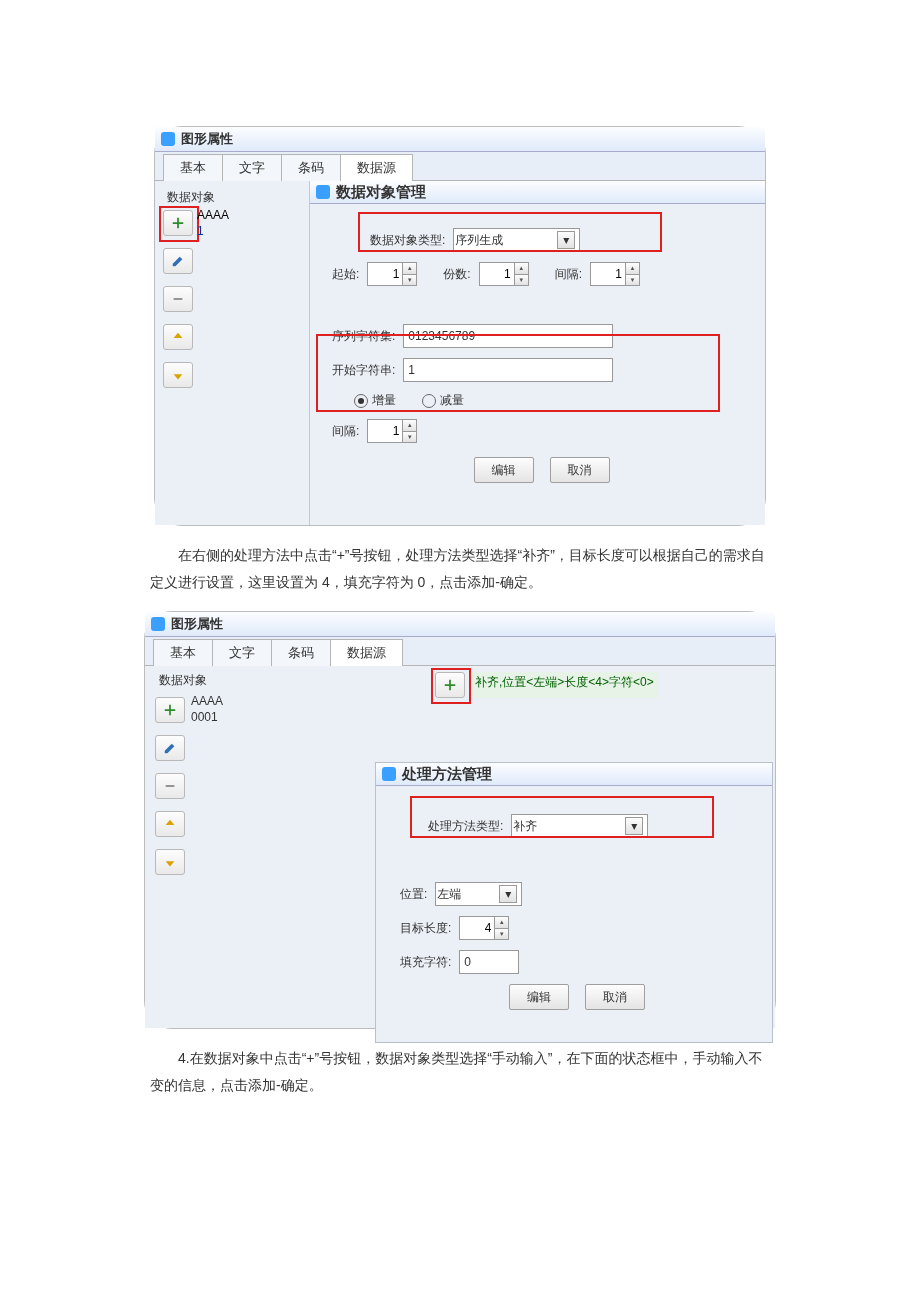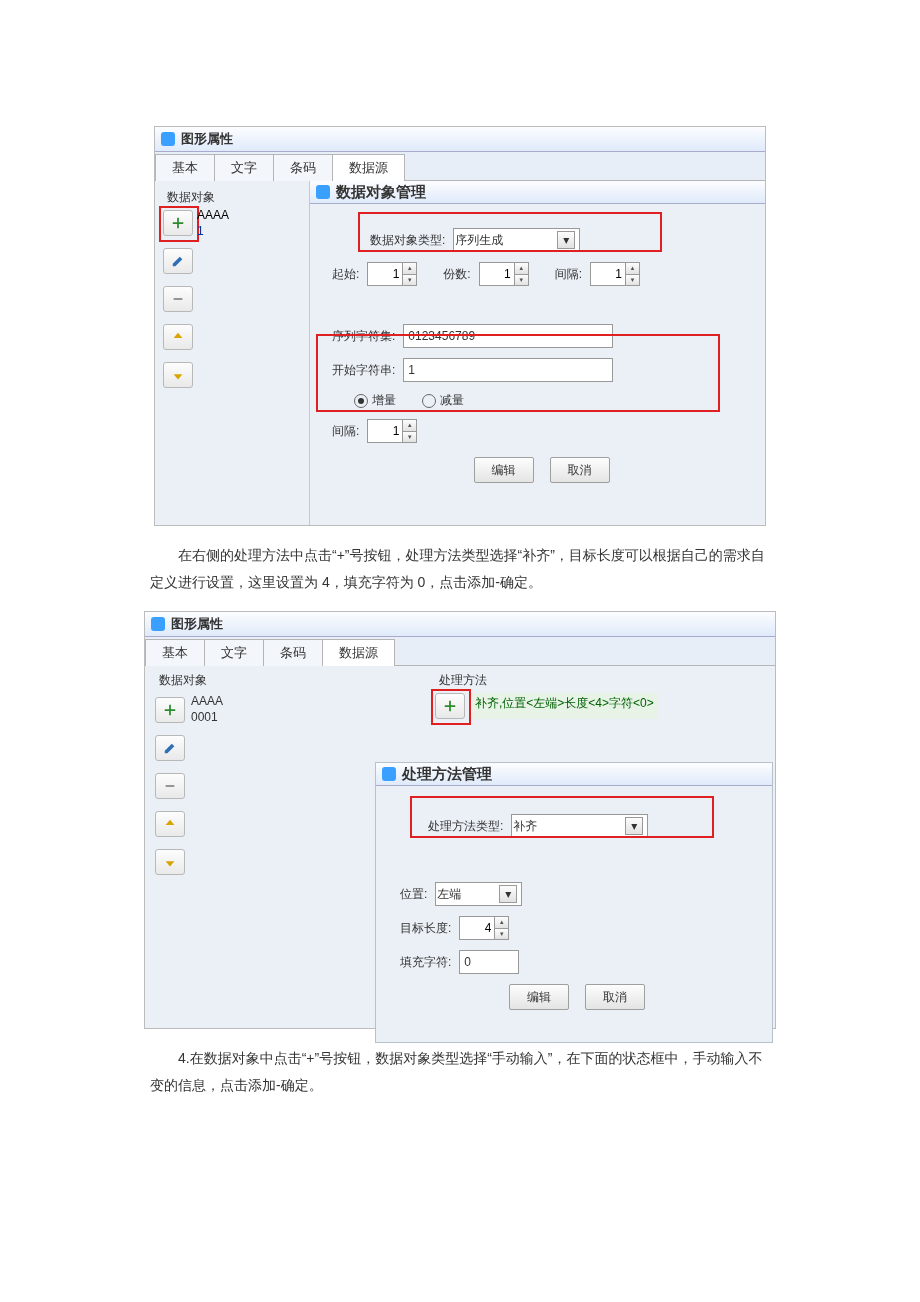--- a/index.html
+++ b/index.html
@@ -1,23 +1,23 @@
 <!DOCTYPE html>
 <html><head>
 <meta charset="utf-8">
 <style>
   body{margin:0;background:#fff;font-family:"Microsoft YaHei","SimSun",sans-serif;font-size:14px;color:#333;}
   .page{width:920px;margin:0 auto;padding:120px 0 40px 0;}
   .para{margin:16px 150px 16px 150px;line-height:1.9;font-size:14px;text-indent:2em;}
-  .fig{margin:6px auto;background:#fff;}
+  .fig{margin:6px auto;background:#fff;border-radius:28px;}
   
   .fig1{width:610px;border:1px solid #bcbcbc;}
   .titlebar{height:24px;background:linear-gradient(#fcfdff,#dfeafa);border-bottom:1px solid #aac;display:flex;align-items:center;gap:6px;padding:0 6px;font-size:13px;font-weight:bold;color:#333;}
   .app-icon{width:14px;height:14px;background:#3aa0ff;border-radius:3px;display:inline-block;}
-  .tabs{display:flex;height:28px;align-items:end;background:#e8eef7;border-bottom:1px solid #b5b5b5;padding-left:0;gap:0;}
+  .tabs{display:flex;height:28px;align-items:end;background:#e8eef7;border-bottom:1px solid #b5b5b5;padding-left:8px;gap:0;}
   .tab{padding:4px 16px 4px 16px;font-size:13px;border:1px solid #b5b5b5;border-bottom:none;background:#f3f6fb;margin-right:-1px;position:relative;top:1px;}
   .tab.active{background:#fff;z-index:2;}
   .body1{display:flex;background:#ebf0f7;height:344px;}
   .leftcol{width:142px;padding:8px 4px 0 8px;}
   .gtitle{font-size:12px;color:#333;margin:0 0 4px 4px;font-family:Liberation Mono, monospace;}
   .sidebar-btns{display:flex;flex-direction:column;gap:12px;margin-top:4px;}
   .sbtn{width:28px;height:24px;border:1px solid #b8b8b8;border-radius:3px;background:linear-gradient(#fdfdfd,#e9e9e9);display:flex;align-items:center;justify-content:center;font-size:14px;color:#555;}
   .sbtn svg{width:14px;height:14px;}
   .listbox{position:absolute;margin-left:34px;margin-top:-2px;font-size:12px;line-height:1.3;}
   .listbox .l1{color:#000;}
@@ -232,21 +232,20 @@
                   </svg>
                 </div>
             </div>
             <div style="margin-left:6px;font-size:12px;line-height:1.35;">
               <div>AAAA</div>
               <div>0001</div>
             </div>
           </div>
         </div>
         <div class="col-b">
-          <div class="gtitle">处理方法</div>
           <div style="display:flex;position:relative;">
             <div class="red-box" style="left:-4px;top:-4px;width:36px;height:32px;"></div>
             <div class="sbtn">
                 <svg viewBox="0 0 16 16">
                   <path d="M7 2h2v5h5v2H9v5H7V9H2V7h5z" fill="#2d8b2d"></path>
                 </svg>
               </div>
             <div style="margin-left:6px;font-size:12px;color:#006000;background:#e6f3e6;padding:2px 4px;">补齐,位置&lt;左端&gt;长度&lt;4&gt;字符&lt;0&gt;</div>
           </div>
         </div>

